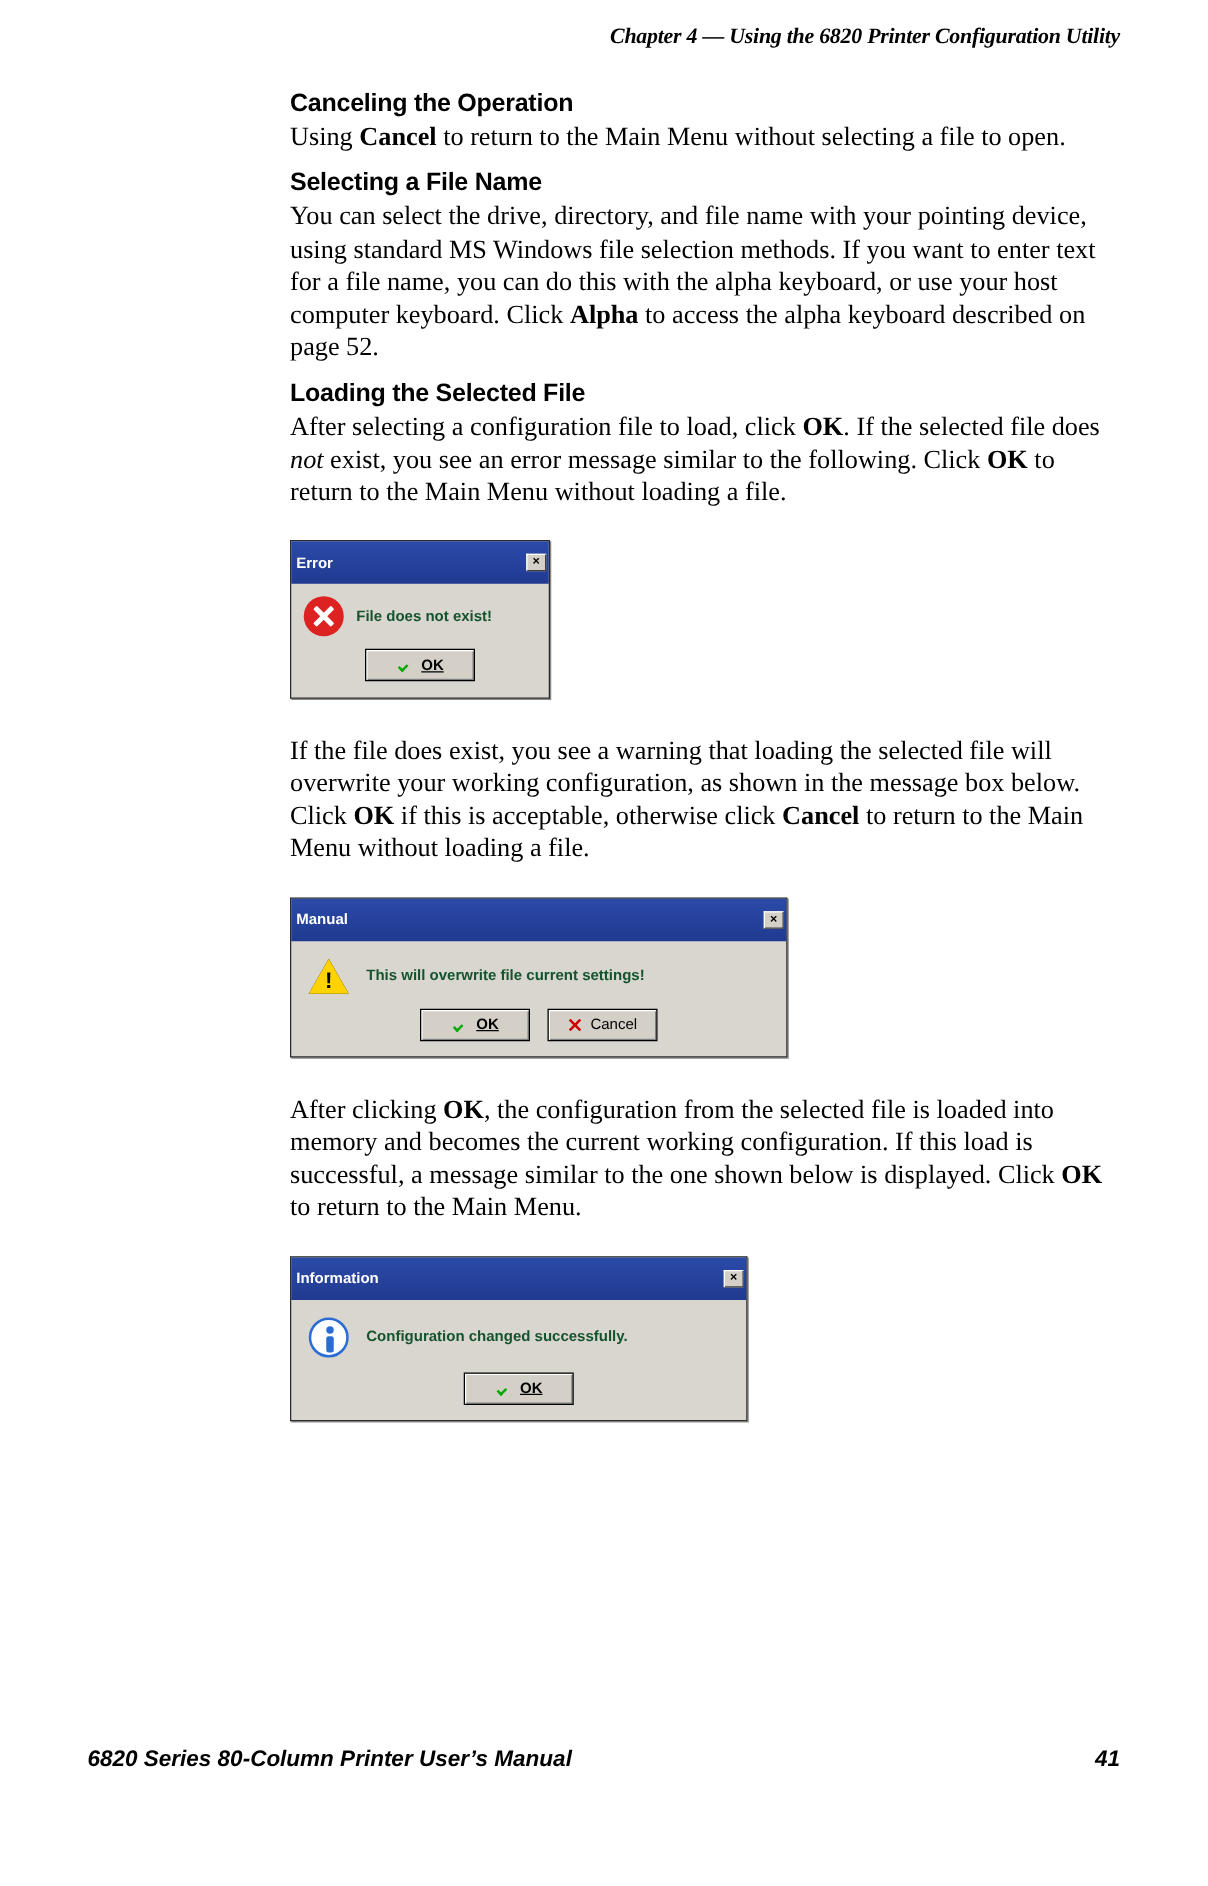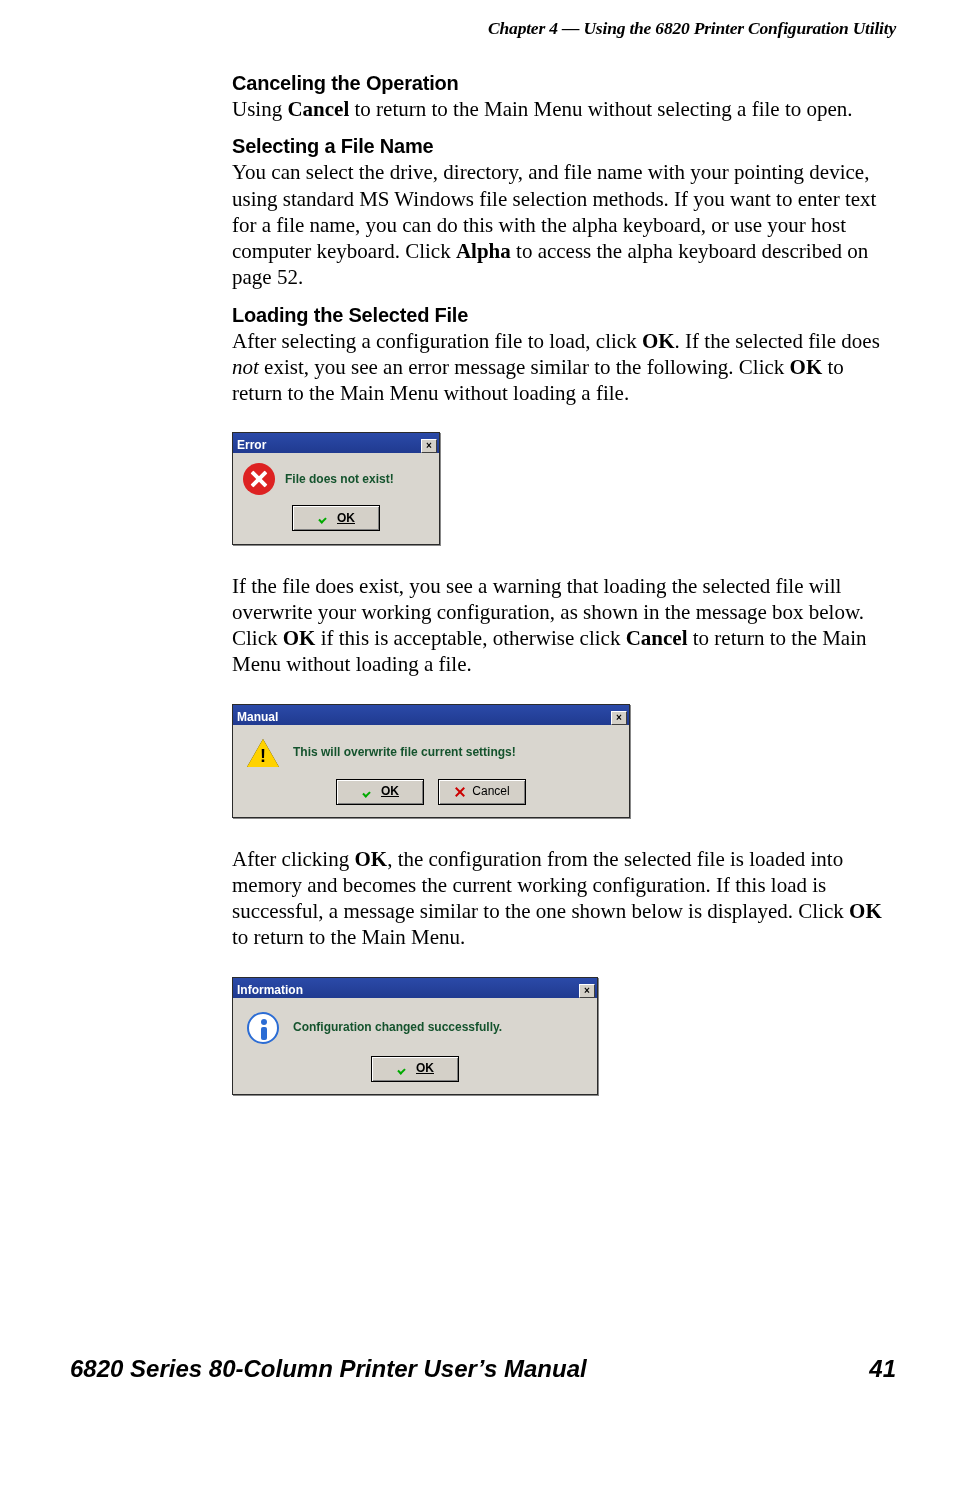--- a/index.html
+++ b/index.html
@@ -53,23 +53,23 @@
     display: inline-block;
     box-shadow: 1px 1px 0 #888;
     margin: 14px 0 10px 0;
   }
   .dlg-title {
     background: linear-gradient(#2b4aa8, #203a90);
     color: #fff;
     font-family: Tahoma, Arial, sans-serif;
     font-size: 12px;
     font-weight: bold;
-    height: 20px;
+    height: 34px;
     display: flex;
-    align-items: flex-end;
+    align-items: center;
     justify-content: space-between;
     padding: 0 2px 0 4px;
   }
   .dlg-close {
     width: 16px; height: 14px;
     background: #d4d0c8;
     border: 1px solid #fff;
     border-right-color:#404040; border-bottom-color:#404040;
     font-family: Arial;
     font-size: 10px;
@@ -149,21 +149,21 @@
   .d1{width:208px;}
   .d2{width:398px;}
   .d3{width:366px;}
   .footer{
     position:relative;
     margin-top: 250px;
     display:flex;justify-content:space-between;
     font-family: Arial, Helvetica, sans-serif;
     font-style: italic;
     font-weight: bold;
-    font-size: 24px;
+    font-size: 18px;
   }
 </style>
 </head>
 <body>
 
 <div class="page">
   <div class="header">
     <span>Chapter  4  —  </span><span>Using the 6820 Printer Configuration Utility</span>
   </div>
 

